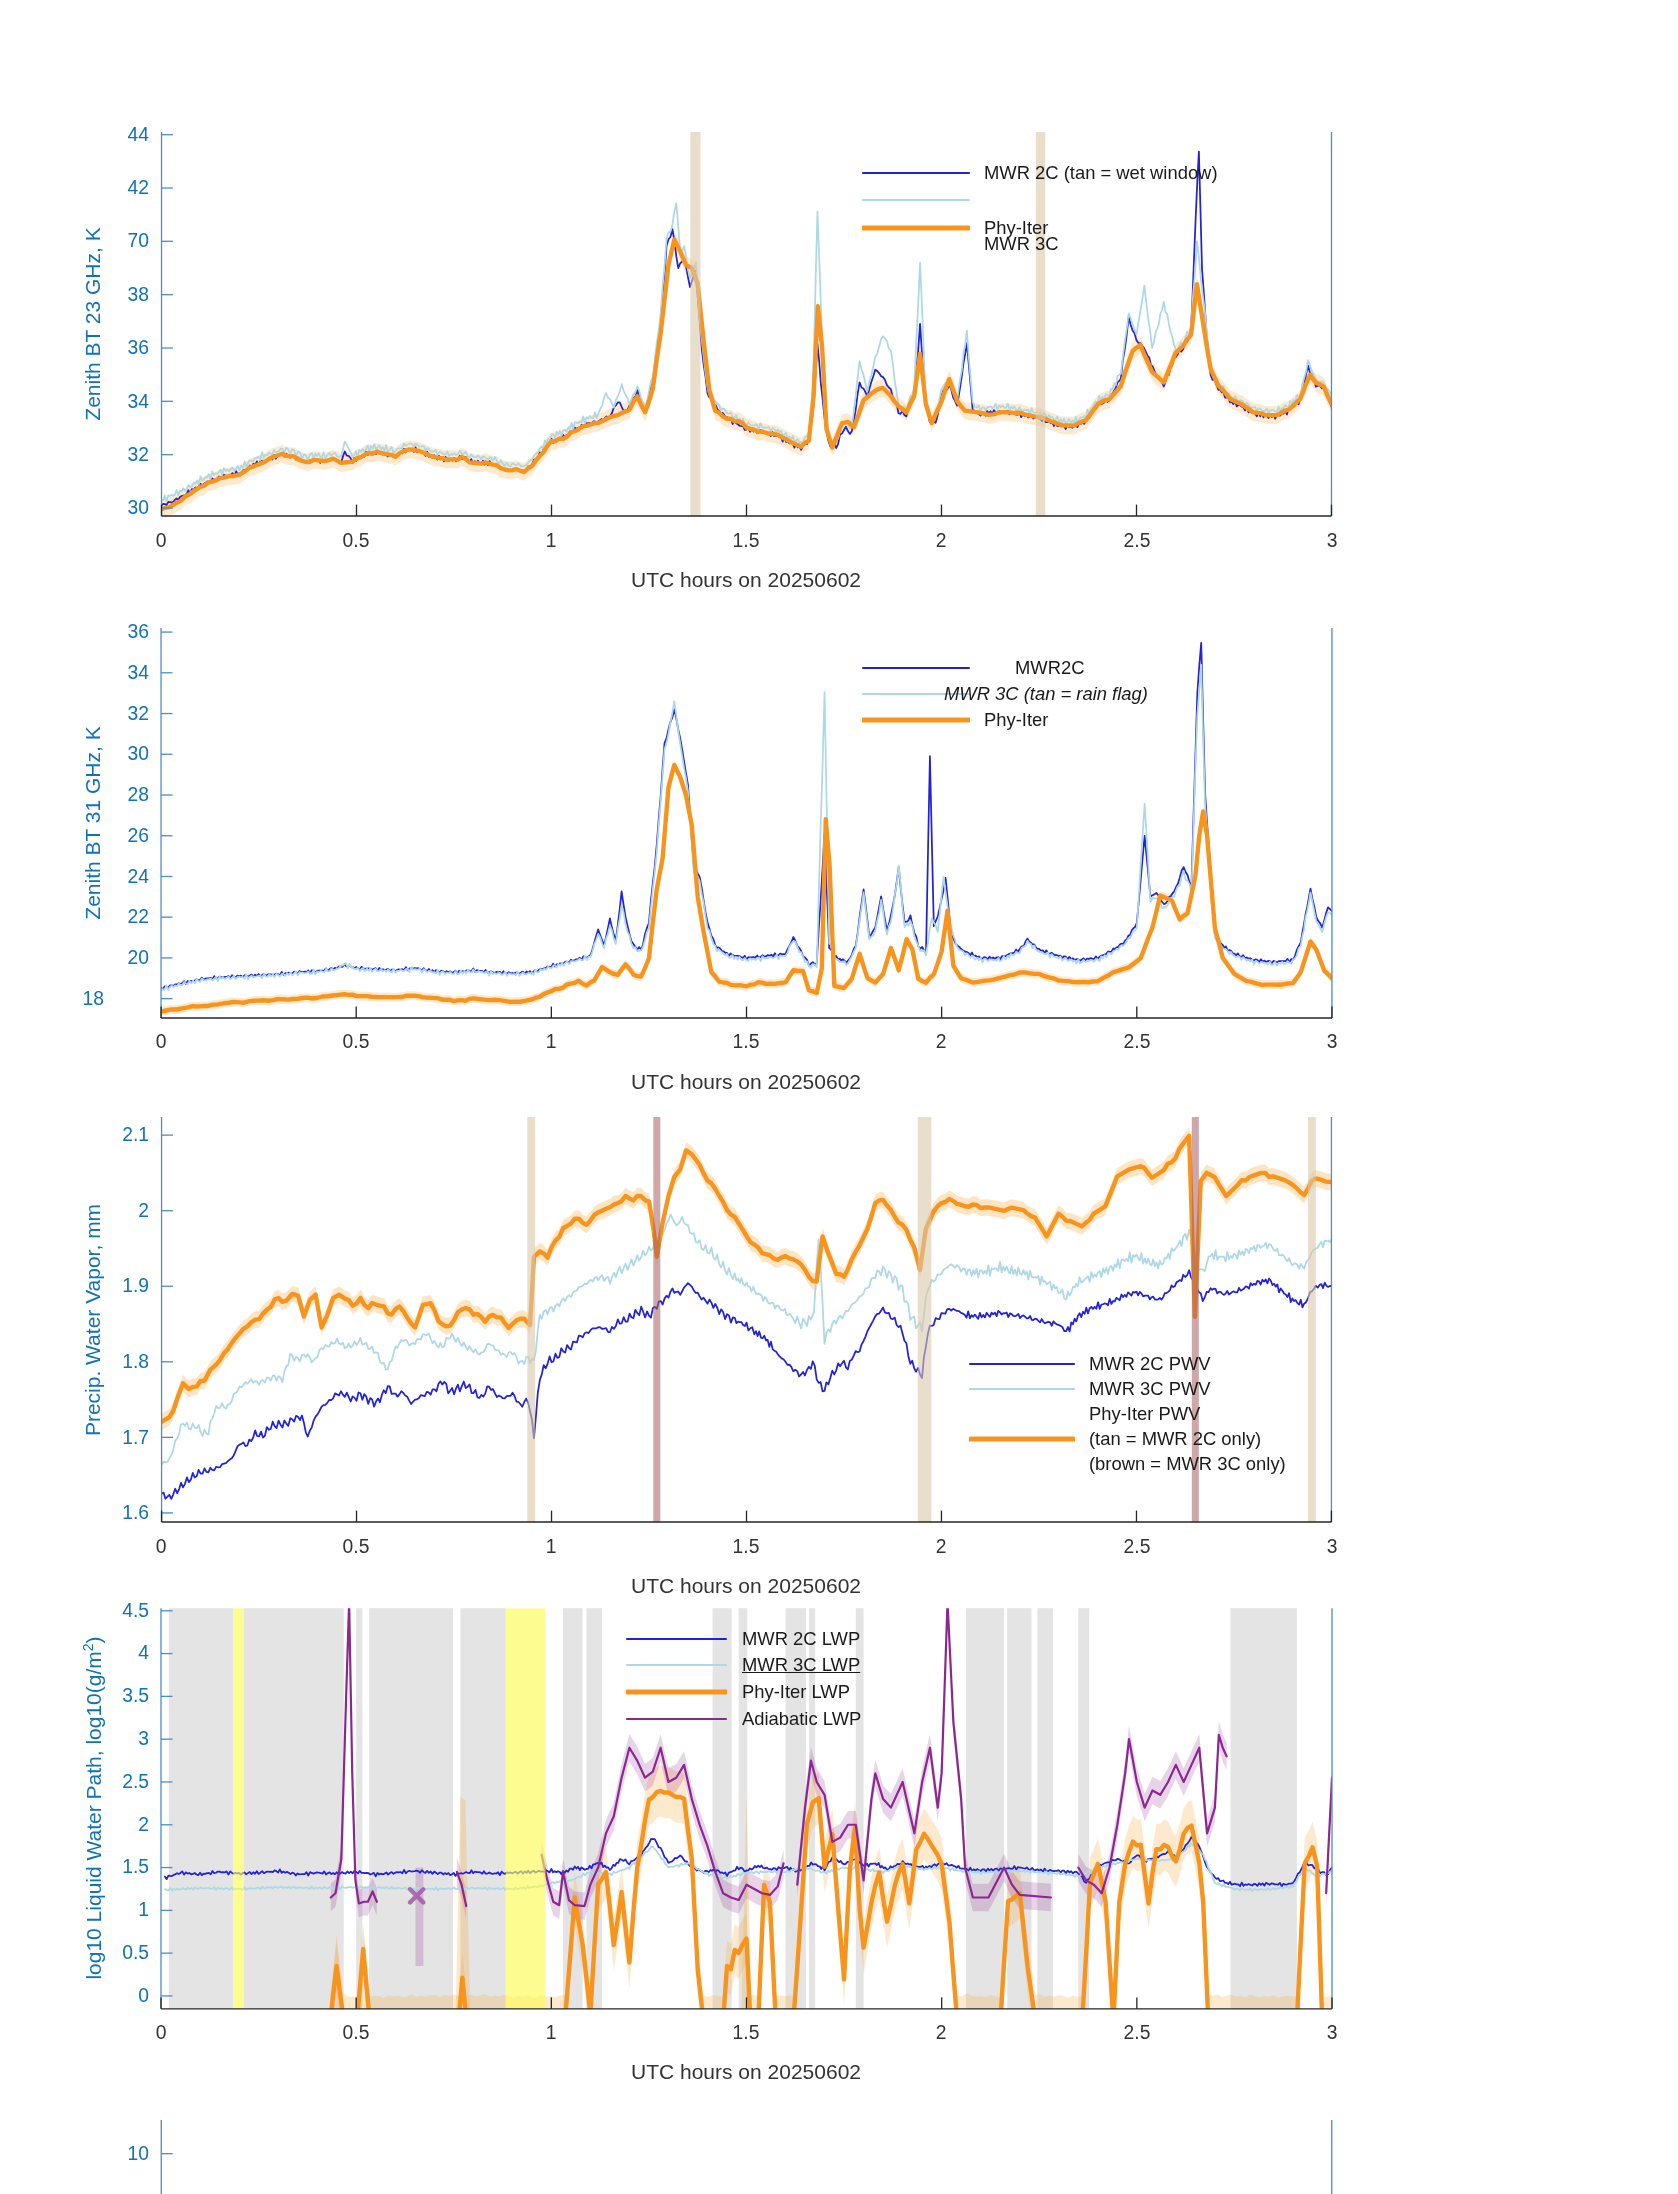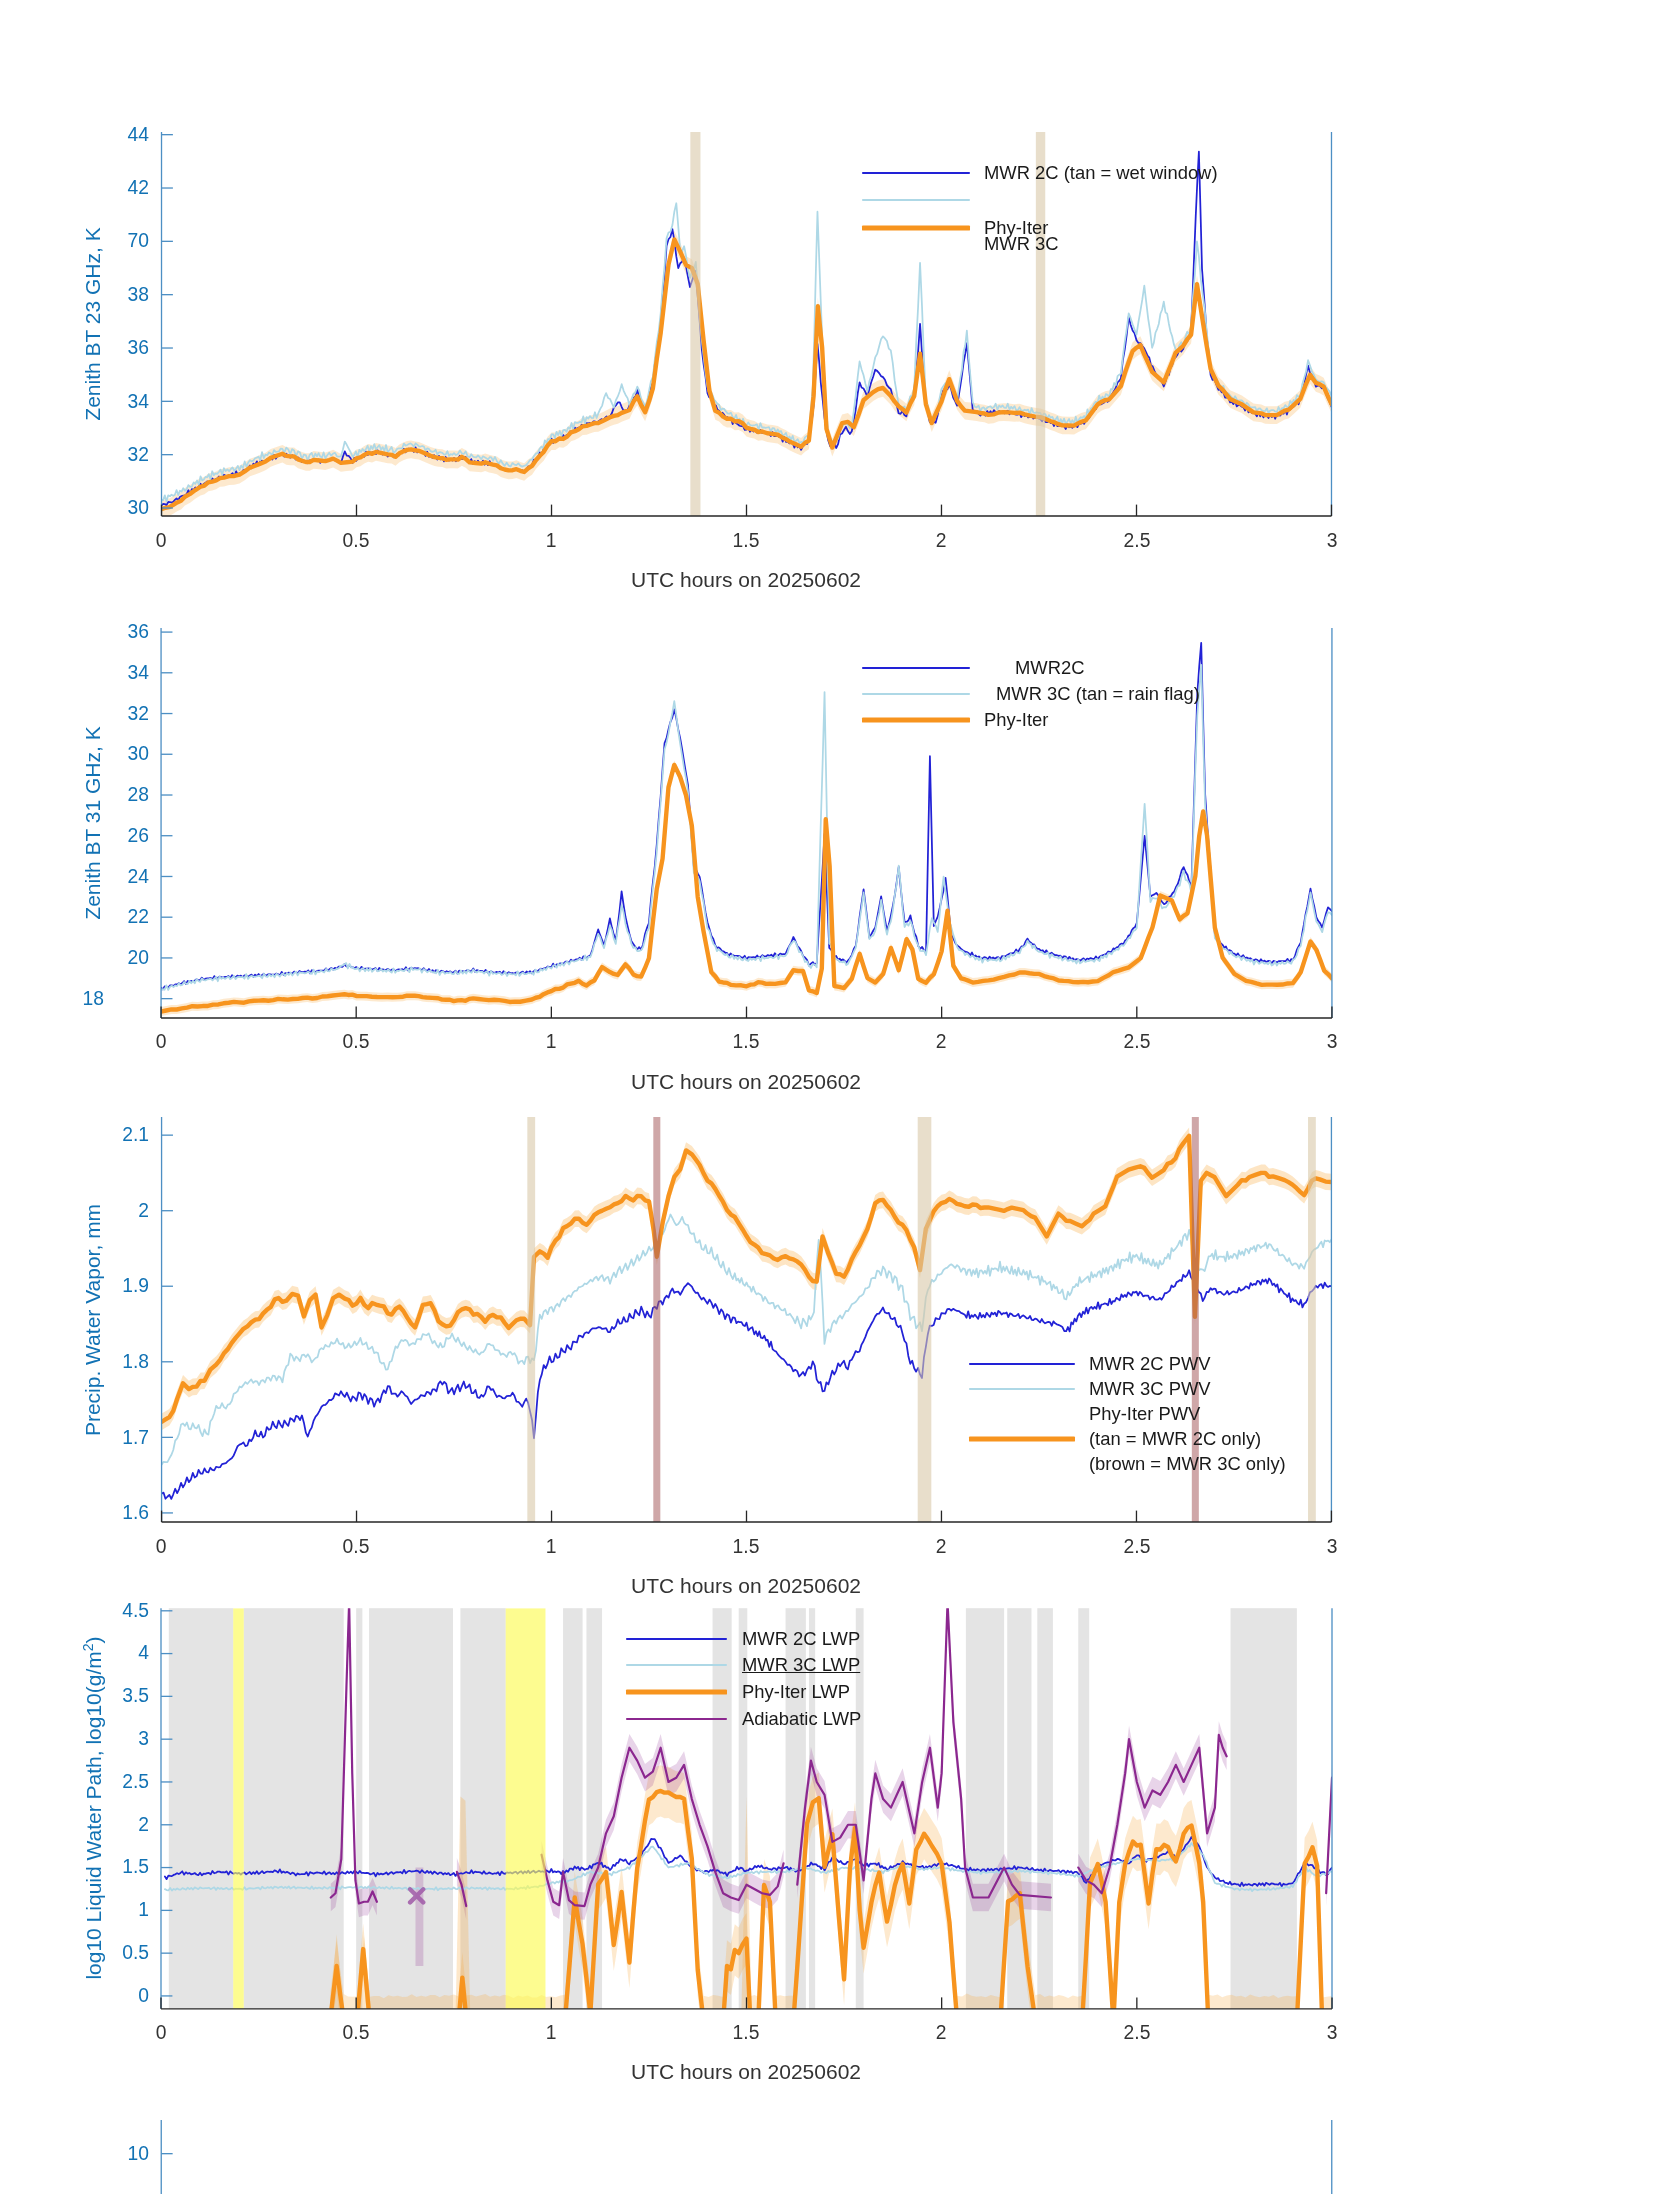--- a/index.html
+++ b/index.html
@@ -126,21 +126,21 @@
       <div class="xtick-label" style="left: 551px; top: 403px;">1</div>
       <div class="xtick-label" style="left: 746px; top: 403px;">1.5</div>
       <div class="xtick-label" style="left: 941px; top: 403px;">2</div>
       <div class="xtick-label" style="left: 1137px; top: 403px;">2.5</div>
       <div class="xtick-label" style="left: 1332px; top: 403px;">3</div>
       <div class="xlabel" style="left: 746px; top: 442px;">UTC hours on 20250602</div>
       <div class="ylabel" style="left: 93px; top: 195px;"><span>Zenith BT 31 GHz, K</span></div>
       <div class="legend-line" style="left: 862px; top: 40px; width: 108px; height: 2.2px; background: rgb(34, 34, 214);"></div>
       <div class="legend-text" style="left: 984px; top: 40px; margin-left: 31px;">MWR2C</div>
       <div class="legend-line" style="left: 862px; top: 66px; width: 108px; height: 2.2px; background: rgb(174, 216, 230);"></div>
-      <div class="legend-text" style="left: 996px; top: 66px;">MWR 3C (tan = rain flag)</div>
+      <div class="legend-text" style="left: 944px; top: 66px; font-style: italic;">MWR 3C (tan = rain flag)</div>
       <div class="legend-line" style="left: 862px; top: 92px; width: 108px; height: 4.8px; background: rgb(247, 148, 30);"></div>
       <div class="legend-text" style="left: 984px; top: 92px;">Phy-Iter</div>
     </div>
     <div class="chart" style="left: 0px; top: 1117px; width: 1679px; height: 546px;">
       <svg class="plot-svg" width="1171" height="405" viewBox="0 0 2669 924" style="left: 161px; top: 0px;">
         <defs>
           <clipPath id="clip2">
             <rect x="0" y="0" width="2669" height="924"></rect>
           </clipPath>
         </defs>

